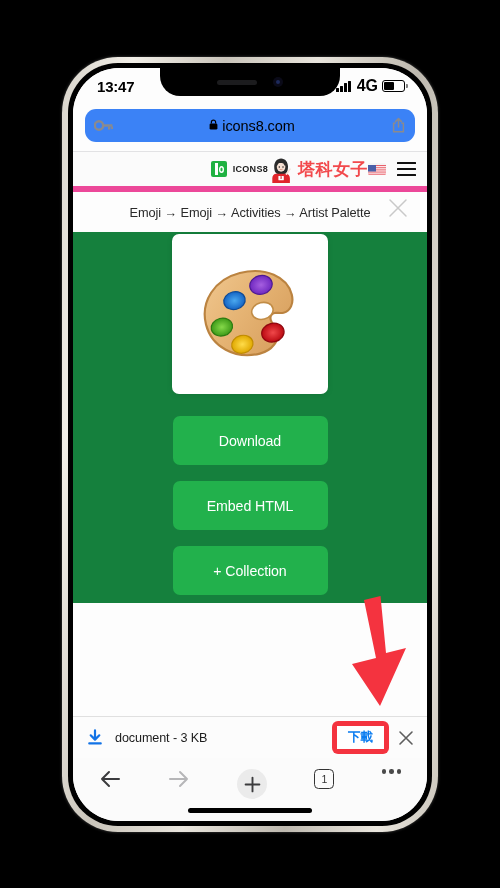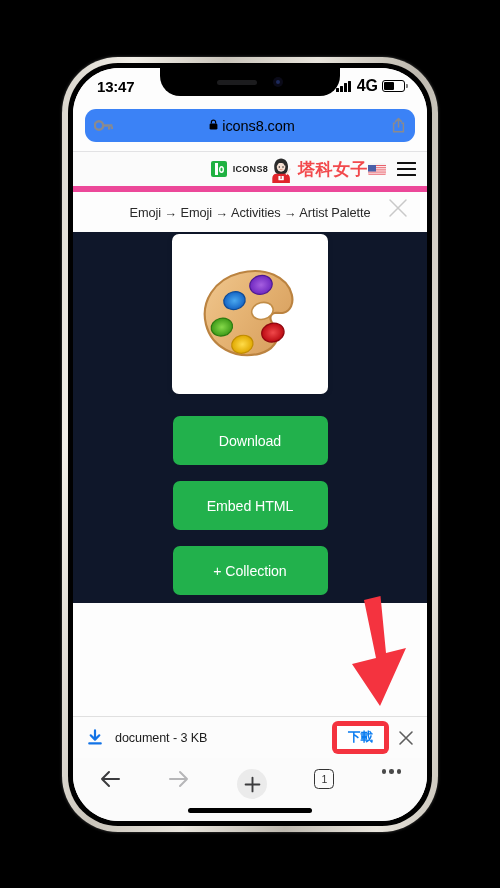--- a/index.html
+++ b/index.html
@@ -242,21 +242,21 @@
   #breadcrumb-close {
     position: absolute;
     right: 18px;
     top: 5px;
     width: 22px; height: 22px;
     color: #c9c9c9;
   }
 
   
   #page-content {
-    background: #0f172a;
+    background: #15803d;
     display: flex;
     flex-direction: column;
     align-items: center;
     padding-top: 2px;
   }
   #emoji-card {
     width: 156px; height: 160px;
     background: #fff;
     border-radius: 7px;
     box-shadow: 0 1px 6px rgba(0,0,0,0.09), 0 0 0 0.5px rgba(0,0,0,0.03);

